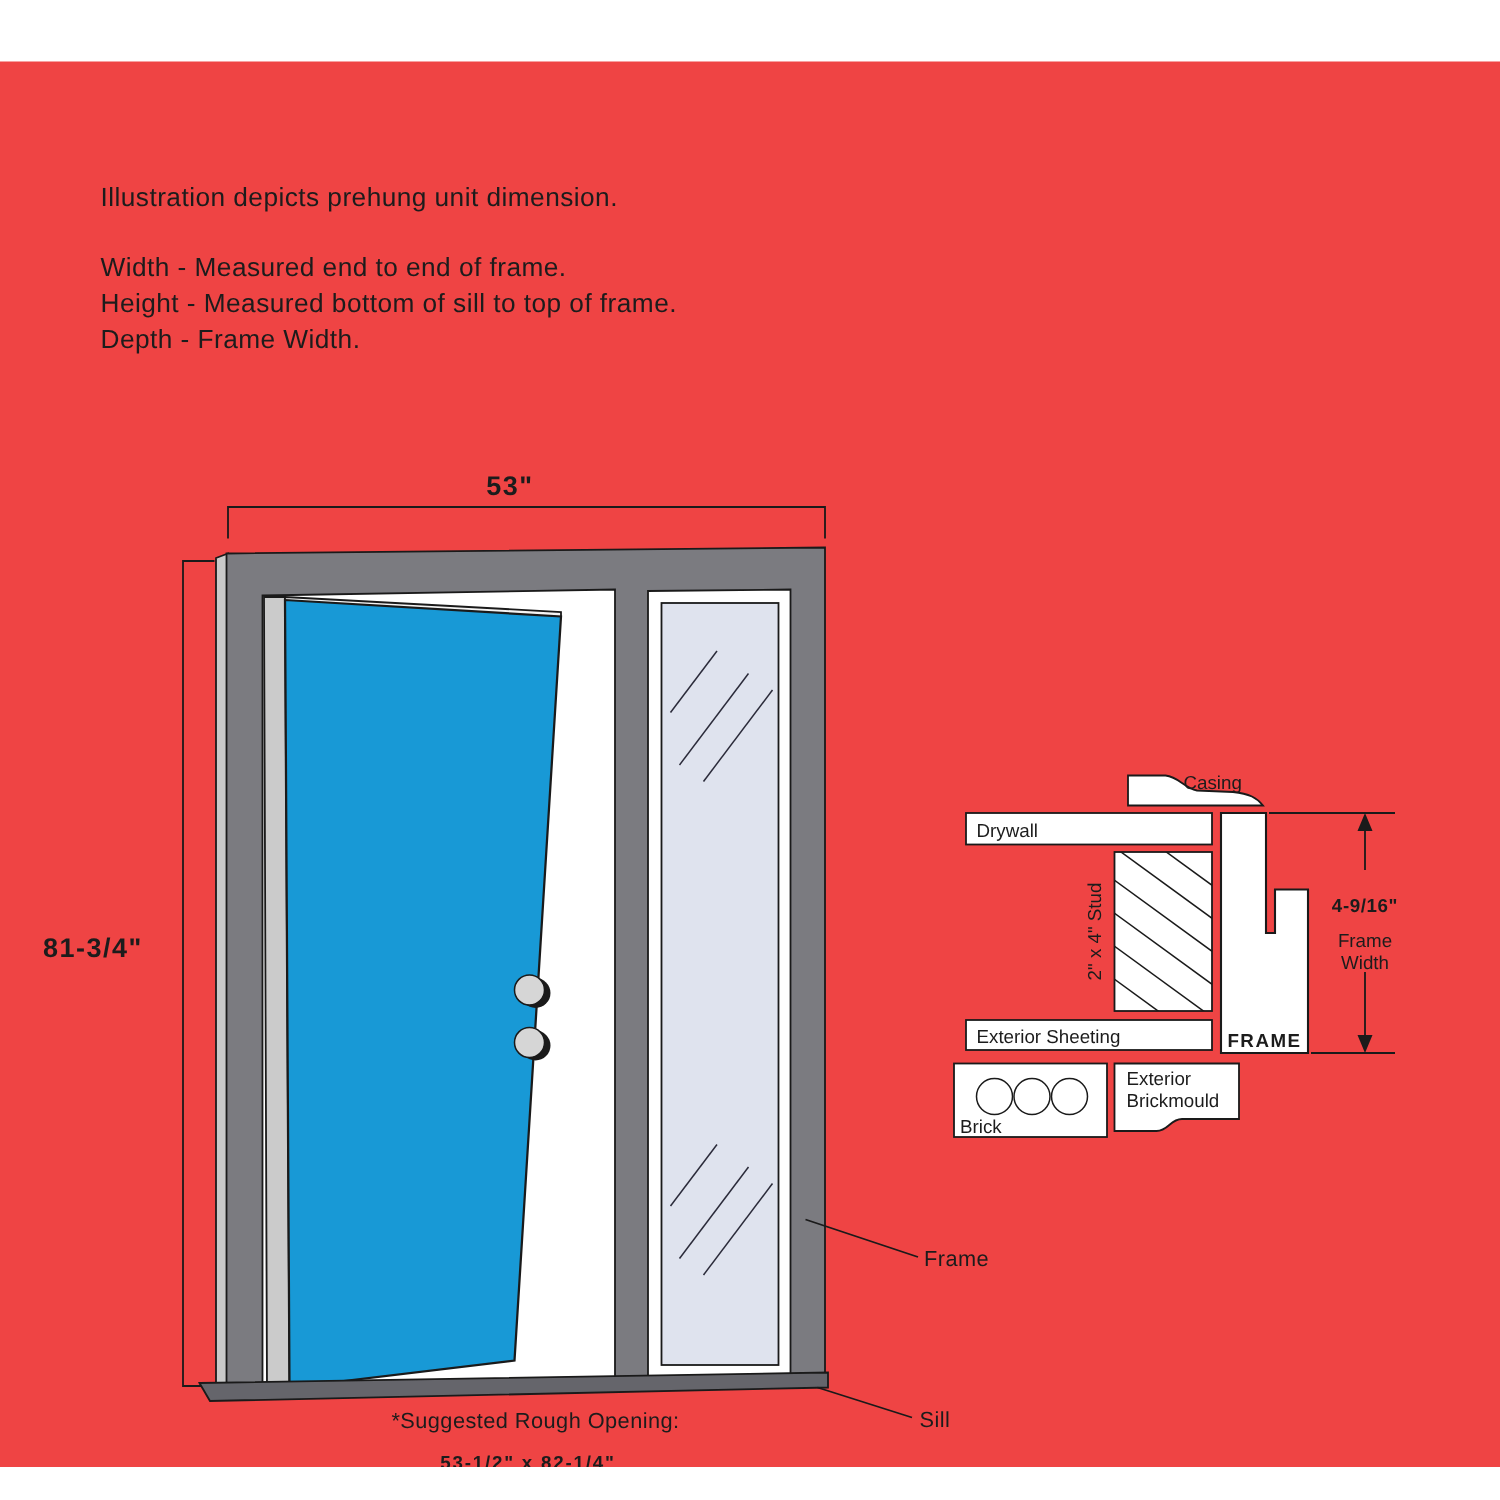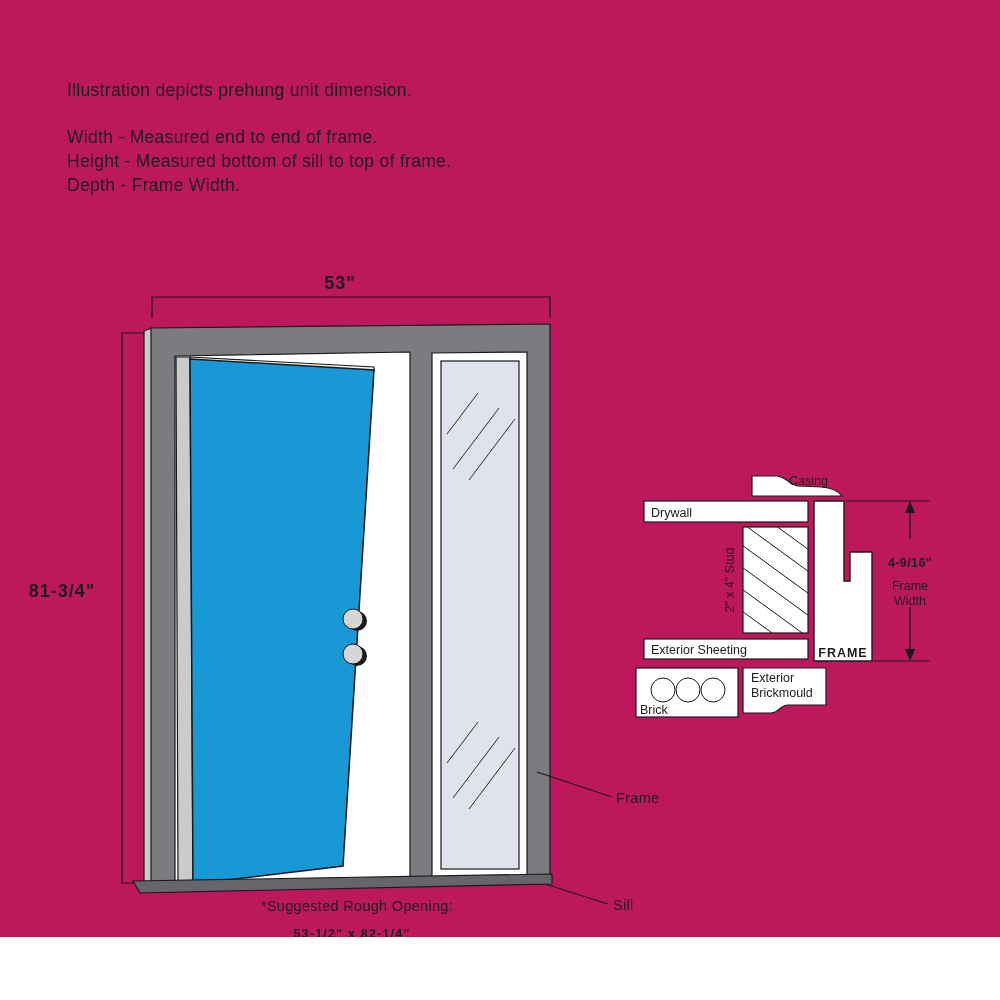--- a/index.html
+++ b/index.html
@@ -1,17 +1,17 @@
 <!DOCTYPE html>
 <html><head>
 <meta charset="utf-8">
 <style>
   html,body{margin:0;padding:0;background:#ffffff;}
-  .page{position:relative;width:1000px;height:937px;background:#be185d;overflow:hidden;
-        font-family:"Liberation Sans","DejaVu Sans",sans-serif;}
+  .page{position:relative;width:1000px;height:937px;background:#ef4444;overflow:hidden;
+        font-family:"Liberation Sans","DejaVu Sans",sans-serif;margin-top:41px;}
   svg{position:absolute;left:0;top:0;}
   text{fill:#1c1c1c;font-family:"Liberation Sans","DejaVu Sans",sans-serif;}
   .t-intro{font-size:17.5px;letter-spacing:.3px;font-weight:500;}
   .t-dim{font-size:18px;font-weight:bold;letter-spacing:1px;}
   .t-label{font-size:14.5px;letter-spacing:.3px;}
   .t-ro-title{font-size:14.5px;letter-spacing:.3px;font-weight:500;}
   .t-ro-value{font-size:12.5px;font-weight:bold;letter-spacing:1.2px;}
   .t-small{font-size:12.5px;}
   .t-small-b{font-size:12.5px;font-weight:bold;letter-spacing:.4px;}
   .t-frame{font-size:12.5px;font-weight:bold;letter-spacing:1px;}

